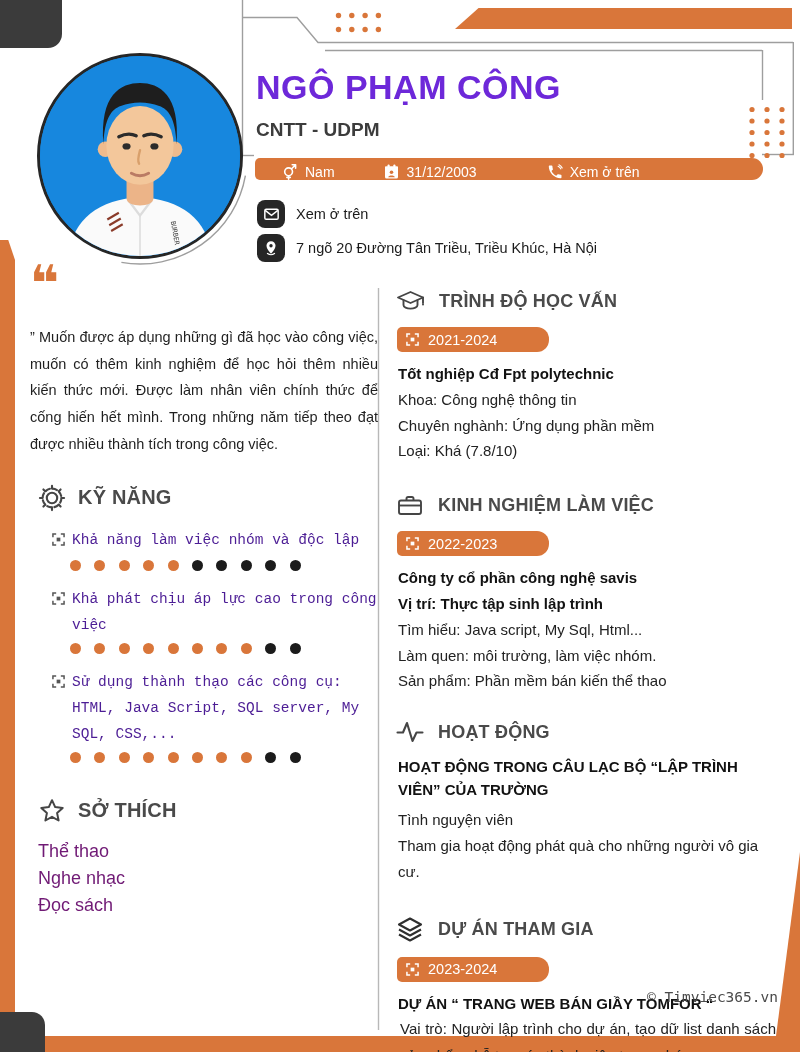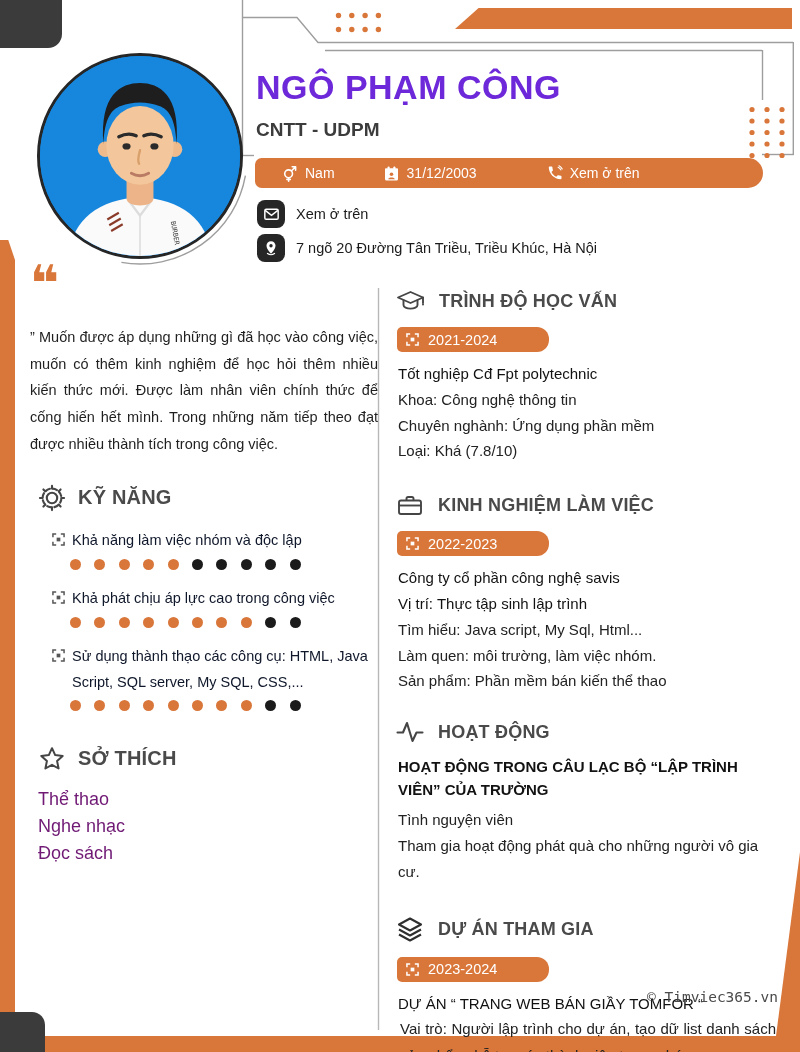--- a/index.html
+++ b/index.html
@@ -29,22 +29,22 @@
 
   
   .photo{position:absolute;left:37px;top:53px;width:206px;height:206px;border-radius:50%;
     border:3.5px solid #262626;overflow:hidden;background:#1787DE;}
   .photo svg{display:block;width:100%;height:100%;}
 
   
   .name{position:absolute;left:256px;top:68px;font-size:34px;font-weight:bold;color:#6d28d9;letter-spacing:.5px;}
   .subtitle{position:absolute;left:256px;top:119px;font-size:19px;font-weight:bold;color:#3C3C3C;}
 
-  .contact-bar{position:absolute;left:255px;top:158px;width:508px;height:30px;background:var(--accent);
-    border-radius:8px 18px 18px 8px;display:flex;align-items:center;color:#fff;font-size:14px;padding-left:26px;}
+  .contact-bar{position:absolute;left:255px;top:158px;width:508px;height:22px;background:var(--accent);
+    border-radius:8px 18px 18px 8px;display:flex;align-items:flex-end;color:#fff;font-size:14px;padding-left:26px;}
   .cb-item{display:flex;align-items:center;gap:7px;}
   .cb-item svg{display:block;}
   .cb-date{margin-left:48px;}
   .cb-phone{margin-left:70px;}
 
   .info-row{position:absolute;left:257px;display:flex;align-items:center;gap:11px;font-size:14.5px;color:#1B1B1B;}
   .info-tile{width:28px;height:28px;background:var(--tile);border-radius:8px;display:flex;align-items:center;justify-content:center;flex:0 0 auto;}
   .row-email{top:200px;}
   .row-address{top:234px;}
 
@@ -55,40 +55,40 @@
   .quote-mark{font-size:50px;line-height:48px;color:var(--accent);font-weight:bold;font-family:"DejaVu Sans",sans-serif;}
   .quote-text{margin-top:16px;font-size:14.5px;line-height:26.7px;color:#1F1F1F;text-align:justify;}
 
   .section-head{display:flex;align-items:center;gap:12px;margin-left:8px;color:var(--head);}
   .section-head .ttl{font-size:20px;font-weight:bold;letter-spacing:.2px;}
   .section-head svg{display:block;flex:0 0 auto;}
   .sh-skills{margin-top:26px;}
   .sh-hobbies{margin-top:34px;}
 
   .skill{margin-left:22px;margin-top:15px;}
-  .skill-label{display:flex;gap:7px;font-size:14.5px;line-height:26px;color:#0f172a;}
+  .skill-label{display:flex;gap:7px;font-size:14.5px;line-height:26px;color:#4c1d95;font-family:Liberation Mono, monospace;}
   .skill-label svg{margin-top:6px;flex:0 0 auto;}
   .dots{margin-left:18px;margin-top:5px;display:flex;gap:13.4px;}
   .dot{width:11px;height:11px;border-radius:50%;flex:0 0 auto;}
   .dot-on{background:var(--accent);}
   .dot-off{background:var(--dotoff);}
 
   .hobby-list{margin-left:8px;margin-top:13px;}
   .hobby{font-size:18px;line-height:27.3px;color:#701a75;}
 
   
   .sec-head{display:flex;align-items:center;gap:14px;color:var(--head);}
   .sec-head .ttl{font-size:18px;font-weight:bold;letter-spacing:.2px;}
   .sec-head svg{display:block;flex:0 0 auto;}
   .badge{margin:13px 0 9px 1px;width:152px;height:25px;background:var(--accent);
     border-radius:5px 12px 12px 5px;display:flex;align-items:center;gap:9px;padding-left:9px;color:#fff;font-size:14.5px;}
   .badge svg{display:block;flex:0 0 auto;}
   .sec-body{margin-left:2px;}
   .line{font-size:15px;line-height:25.8px;color:#222;}
-  .line.b{font-weight:normal;color:var(--bink);}
+  .line.b{font-weight:bold;color:var(--bink);}
   .act-title{font-size:15px;font-weight:bold;color:var(--bink);line-height:23px;margin:10px 0 6px 2px;}
   .para{font-size:15px;line-height:26.6px;color:#222;text-align:justify;margin-left:2px;}
   .sec{margin-bottom:0;}
   .sec-exp{margin-top:28px;}
   .sec-act{margin-top:25px;}
   .sec-proj{margin-top:31px;}
 
   .footer-credit{position:absolute;right:22px;top:989px;font-family:"DejaVu Sans Mono",monospace;
     font-size:14.5px;color:#4A4A4A;}
 </style>

